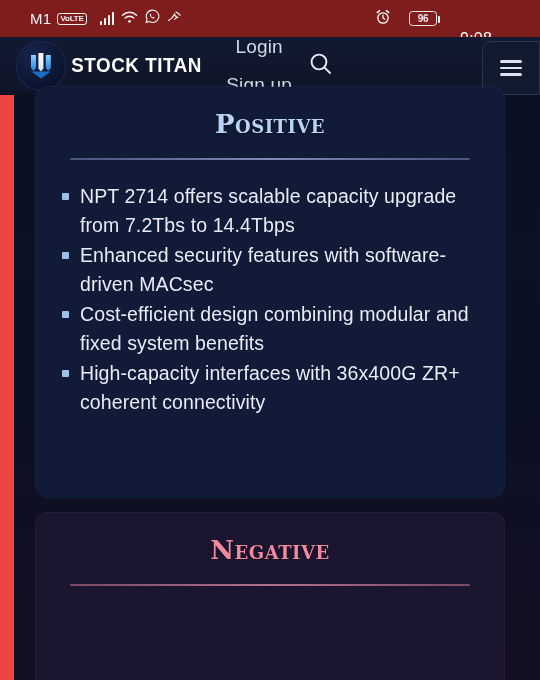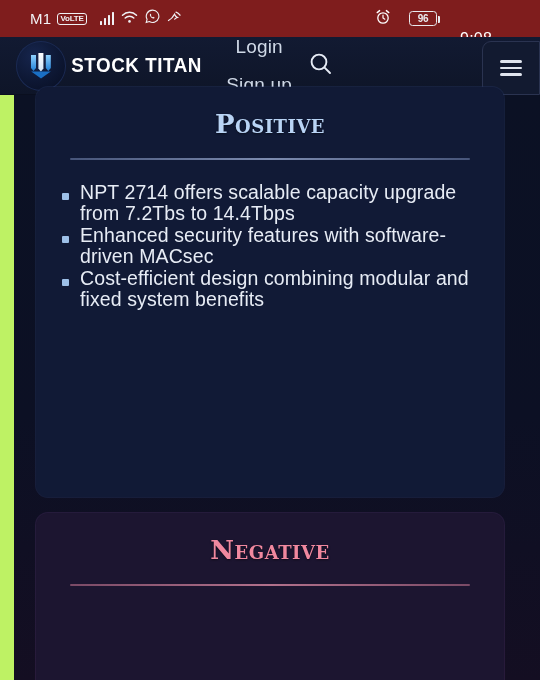--- a/index.html
+++ b/index.html
@@ -81,21 +81,21 @@
     position:absolute; right:0px; top:4px;
     width:58px; height:54px;
     border:1px solid #2a3350; border-radius:9px 0 0 9px;
     background:#121a30;
     display:flex; align-items:center; justify-content:center;
     flex-direction:column; gap:4px;
   }
   .menu-btn i{ display:block; width:22px; height:2.4px; background:#dfe4ee; border-radius:2px;}
 
   
-  .content{ position:relative; width:100%; height:585px; background:#bef264; }
+  .content{ position:relative; width:100%; height:585px; background:#ef4444; }
   .page-bg{
     position:absolute; inset:0 0 0 14px;
     background:linear-gradient(180deg,#0b1124 0%,#0c1024 55%,#140e22 100%);
   }
   .card{
     position:absolute; left:36px; right:36px;
     border-radius:12px;
     padding:22px 0 26px 0;
   }
   .card.positive{
@@ -119,21 +119,21 @@
   .positive .card-title{ color:#b9d4f5; text-shadow:0 1px 2px rgba(0,0,0,.5); }
   .negative .card-title{ color:#f0889f; text-shadow:0 1px 2px rgba(0,0,0,.5); }
   .divider{ height:1.5px; margin:19px 34px 0 34px; border-radius:2px; }
   .positive .divider{ background:linear-gradient(90deg,#47557a,#7d8cb0 50%,#47557a); }
   .negative .divider{ background:linear-gradient(90deg,#7a4a66,#b2718c 50%,#7a4a66); }
   ul.points{ list-style:none; margin:22px 0 0 0; padding:0 26px 0 44px; }
   ul.points li{
     position:relative;
     color:#e7ecf5;
     font-size:19.5px;
-    line-height:21px;
+    line-height:29px;
     margin-bottom:1px;
     letter-spacing:.1px;
   }
   ul.points li:before{
     content:""; position:absolute; left:-18px; top:11px;
     width:7px; height:7px; border-radius:1px;
   }
   .positive ul.points li:before{ background:#9dc0e8; }
   .negative ul.points li:before{ background:#e0768f; }
   .negative ul.points li{ color:#f0eef6; }
@@ -235,20 +235,21 @@
   <div class="content">
     <div class="page-bg"></div>
 
     <div class="card positive">
       <div class="card-title">Positive</div>
       <div class="divider"></div>
       <ul class="points">
         <li>NPT 2714 offers scalable capacity upgrade from 7.2Tbs to 14.4Tbps</li>
         <li>Enhanced security features with software-driven MACsec</li>
         <li>Cost-efficient design combining modular and fixed system benefits</li>
+        <li>High-capacity interfaces with 36x400G ZR+ coherent connectivity</li>
       </ul>
     </div>
 
     <div class="card negative">
       <div class="card-title">Negative</div>
       <div class="divider"></div>
     </div>
   </div>
 
 </div>

